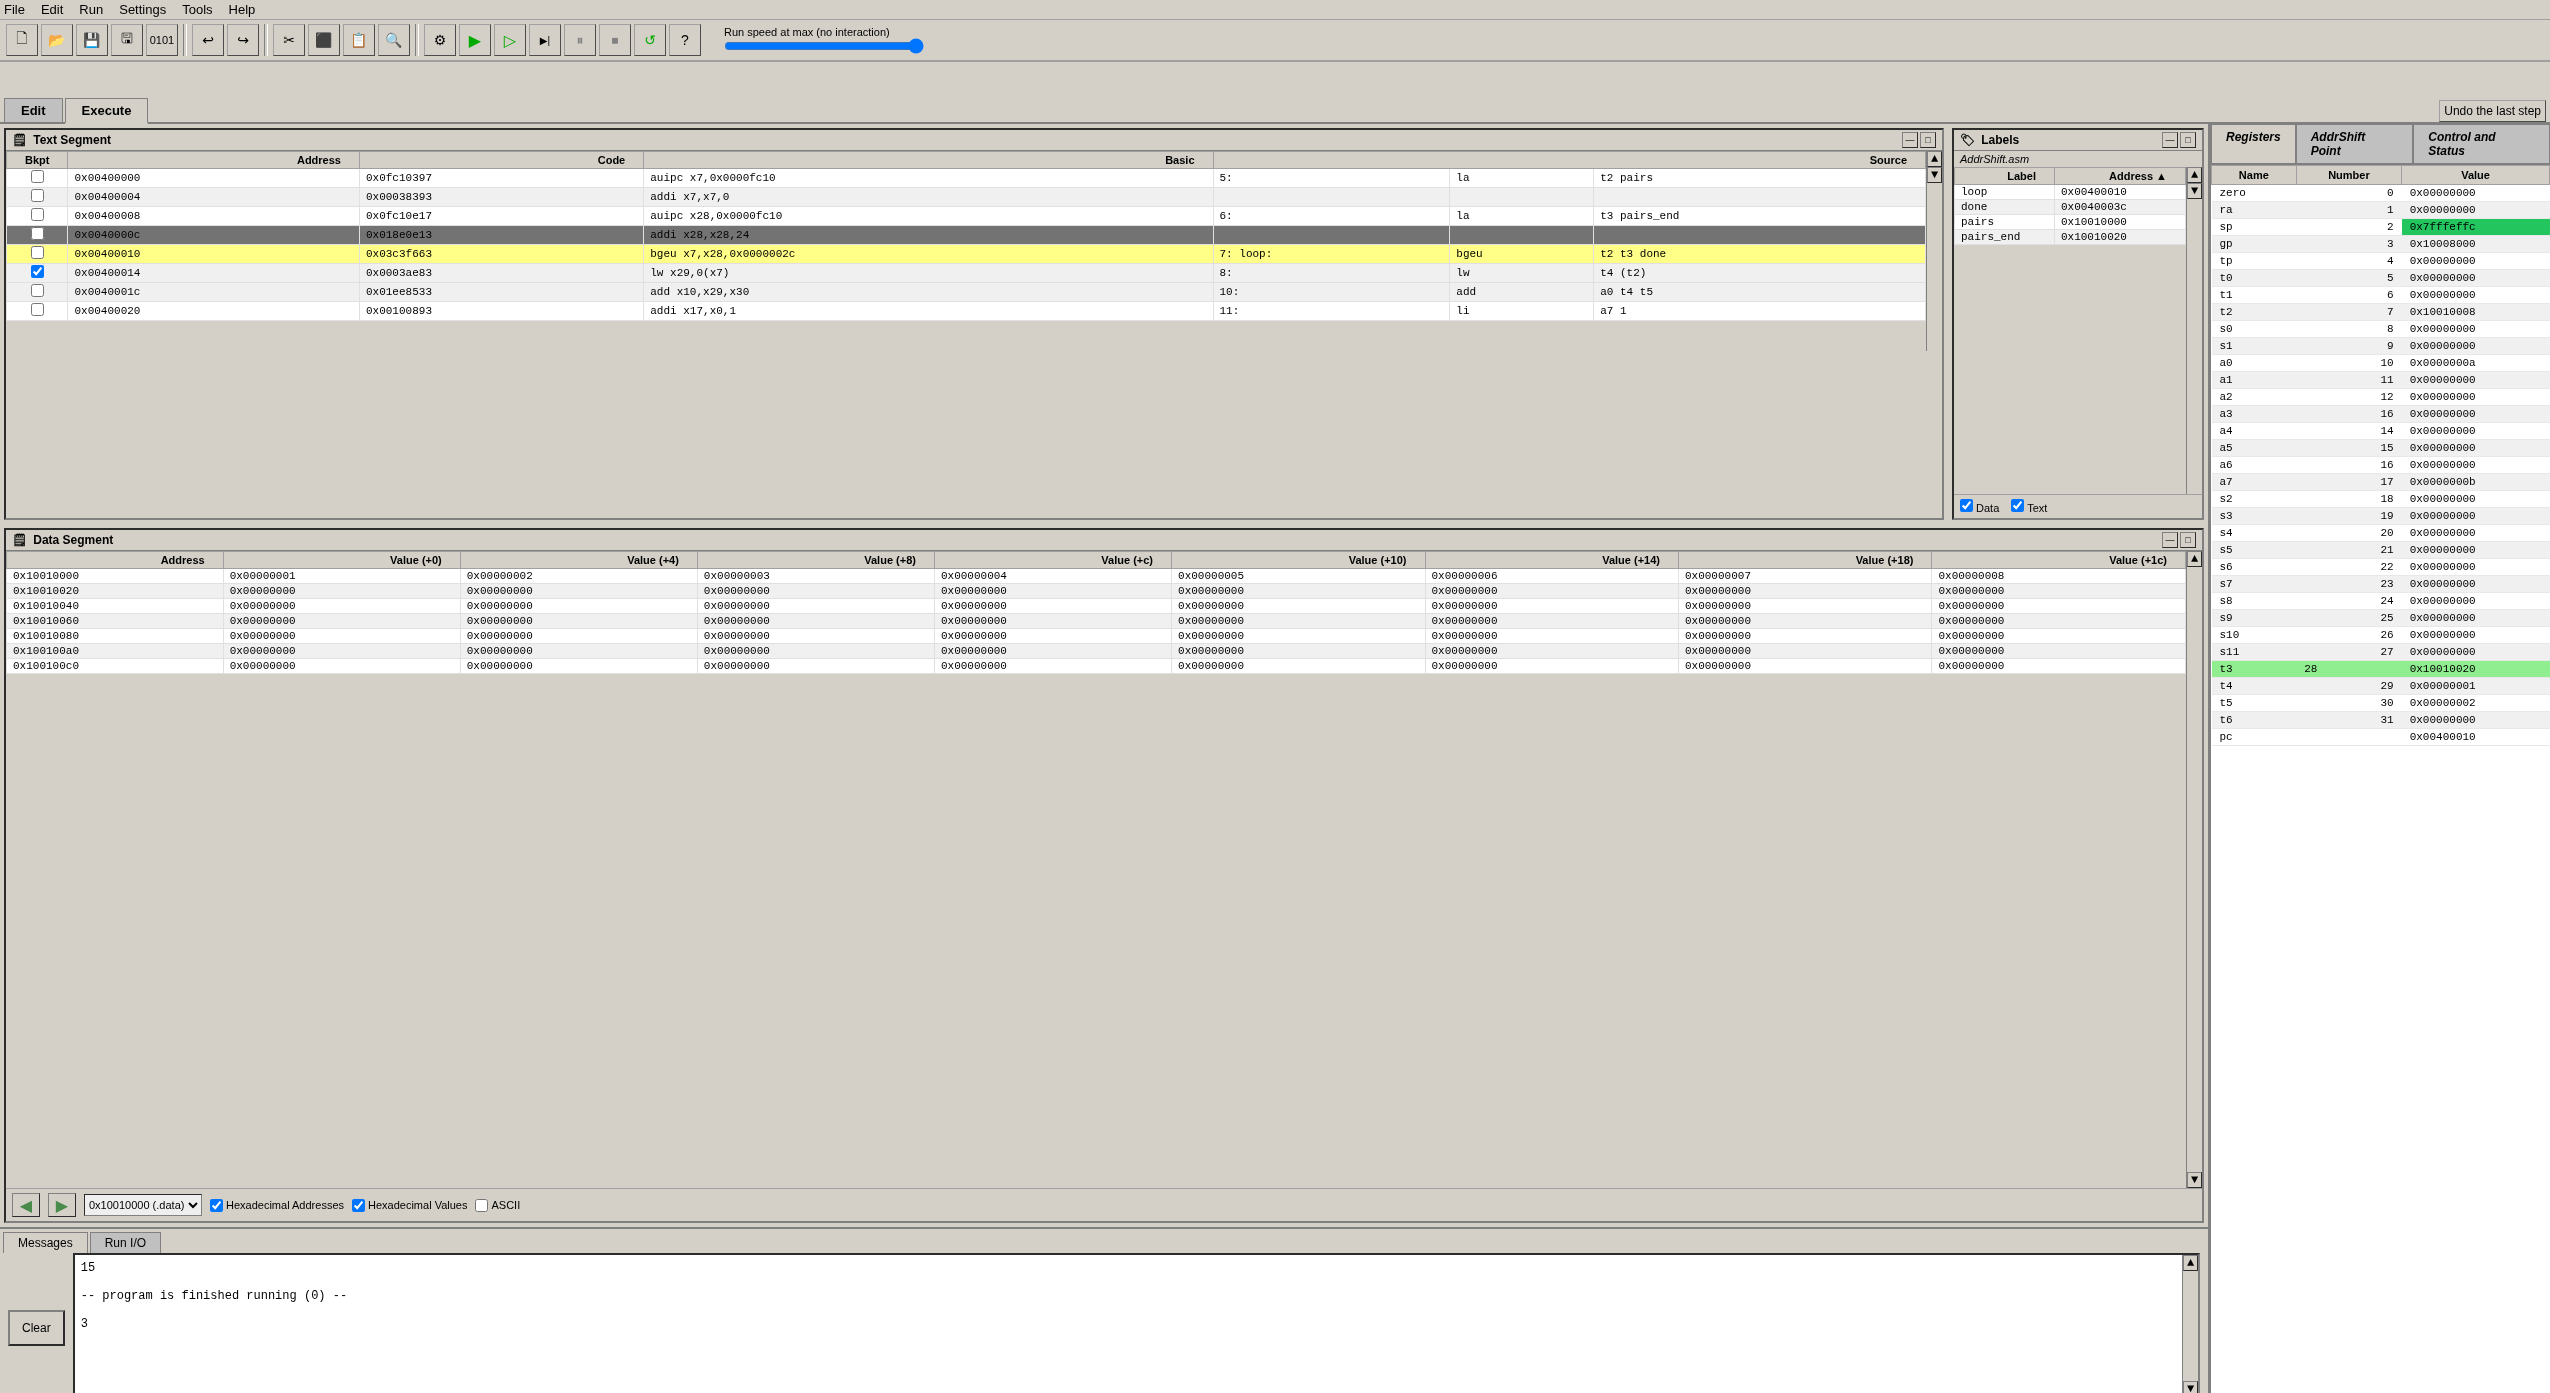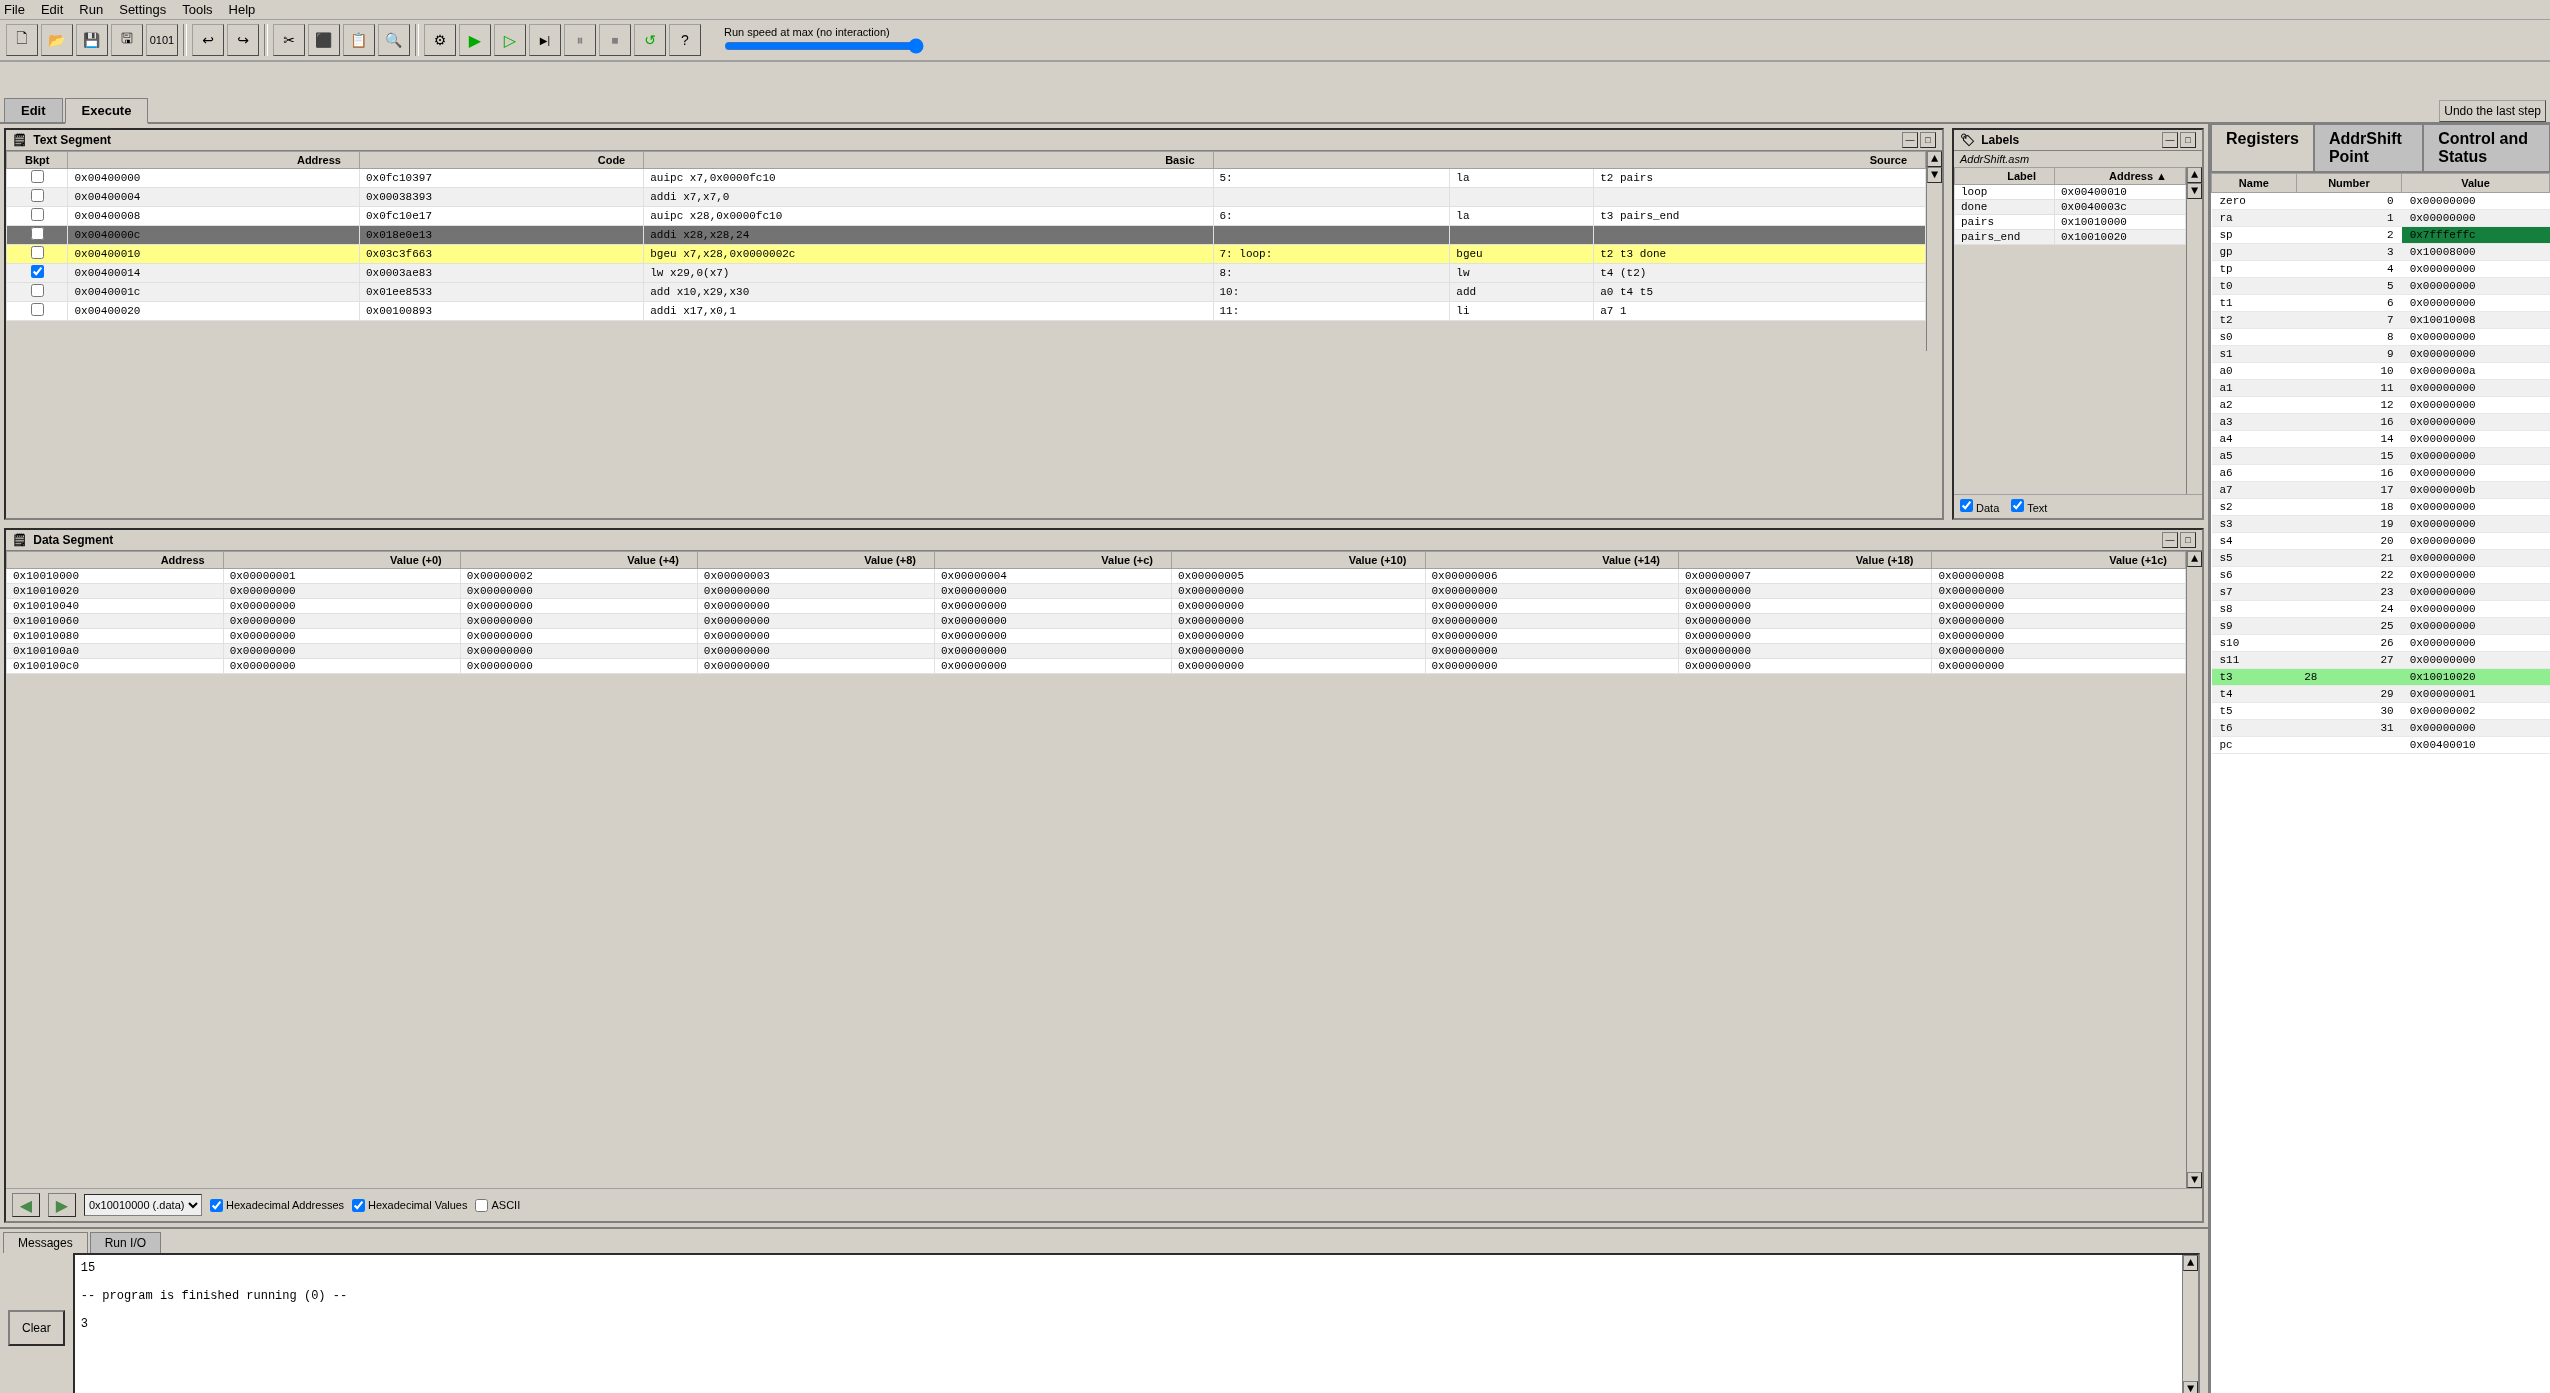--- a/index.html
+++ b/index.html
@@ -57,21 +57,21 @@
     .msg-tabs { display: flex; background: #d4d0c8; padding: 3px 3px 0; gap: 2px; }
     .msg-tab { padding: 3px 14px; background: #c0c0c0; border: 1px solid #808080; border-bottom: none; cursor: pointer; font-family: Arial, sans-serif; font-size: 12px; }
     .msg-tab.active { background: #d4d0c8; }
     .msg-content { display: flex; flex: 1; overflow: hidden; background: white; border: 2px inset #808080; margin: 0 4px 4px 4px; }
     .msg-text { flex: 1; padding: 6px; font-size: 12px; overflow: auto; white-space: pre; }
     .clear-btn { margin: 4px; padding: 4px 12px; background: #d4d0c8; border: 2px outset #808080; cursor: pointer; font-family: Arial, sans-serif; font-size: 12px; height: 36px; align-self: center; }
     
     
     .right-panel { width: 340px; display: flex; flex-direction: column; border-left: 1px solid #808080; }
     .reg-tabs { display: flex; background: #d4d0c8; border-bottom: 2px solid #808080; }
-    .reg-tab { padding: 5px 14px; border: 1px solid #808080; border-bottom: none; background: #c0c0c0; cursor: pointer; font-family: Arial, sans-serif; font-size: 16px; font-weight: bold; }
+    .reg-tab { padding: 5px 14px; border: 1px solid #808080; border-bottom: none; background: #c0c0c0; cursor: pointer; font-family: Arial, sans-serif; font-size: 12px; font-weight: bold; font-style: italic; }
     .reg-tab.active { background: #d4d0c8; }
     .reg-table-container { flex: 1; overflow: auto; background: white; }
     .reg-table { width: 100%; border-collapse: collapse; font-size: 11px; }
     .reg-table th { background: #d4d0c8; padding: 3px 8px; border: 1px solid #a0a0a0; font-family: Arial, sans-serif; text-align: center; }
     .reg-table td { padding: 2px 8px; border-bottom: 1px solid #e8e8e8; }
     .reg-table tr:nth-child(even) td { background: #f0f0f0; }
     .reg-table tr:nth-child(odd) td { background: #ffffff; }
     .reg-highlight { background: #90ee90 !important; }
     
     .text-seg-content { display: flex; overflow: hidden; height: 200px; }
@@ -497,21 +497,21 @@
       <td style="background:#ffffff">0x00000000</td>
     </tr>
             <tr>
       <td style="background:#f0f0f0">ra</td>
       <td style="background:#f0f0f0;text-align:right">1</td>
       <td style="background:#f0f0f0">0x00000000</td>
     </tr>
             <tr>
       <td style="background:#ffffff">sp</td>
       <td style="background:#ffffff;text-align:right">2</td>
-      <td style="background:#15803d">0x7fffeffc</td>
+      <td style="background:#22c55e">0x7fffeffc</td>
     </tr>
             <tr>
       <td style="background:#f0f0f0">gp</td>
       <td style="background:#f0f0f0;text-align:right">3</td>
       <td style="background:#f0f0f0">0x10008000</td>
     </tr>
             <tr>
       <td style="background:#ffffff">tp</td>
       <td style="background:#ffffff;text-align:right">4</td>
       <td style="background:#ffffff">0x00000000</td>

